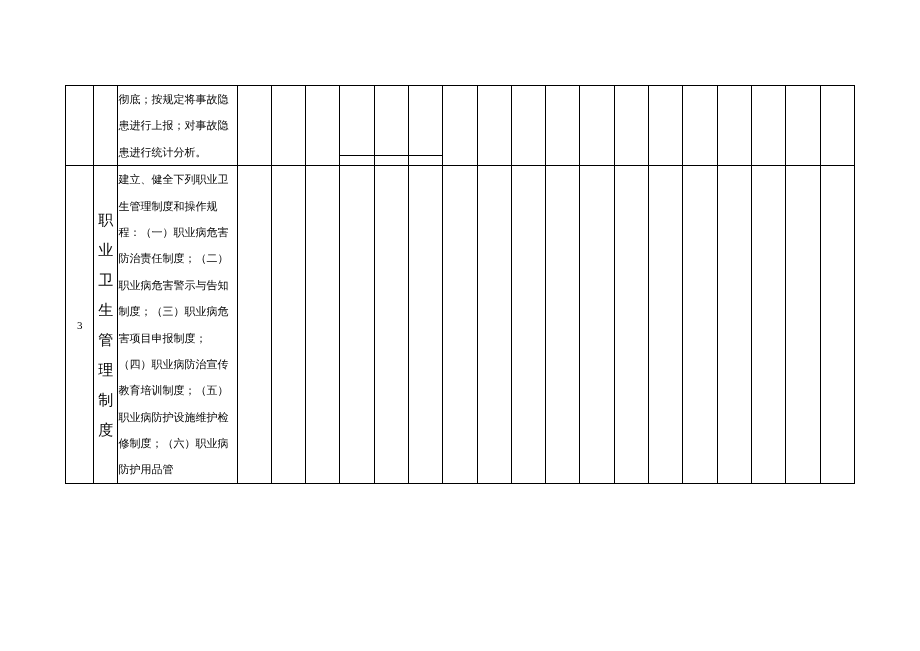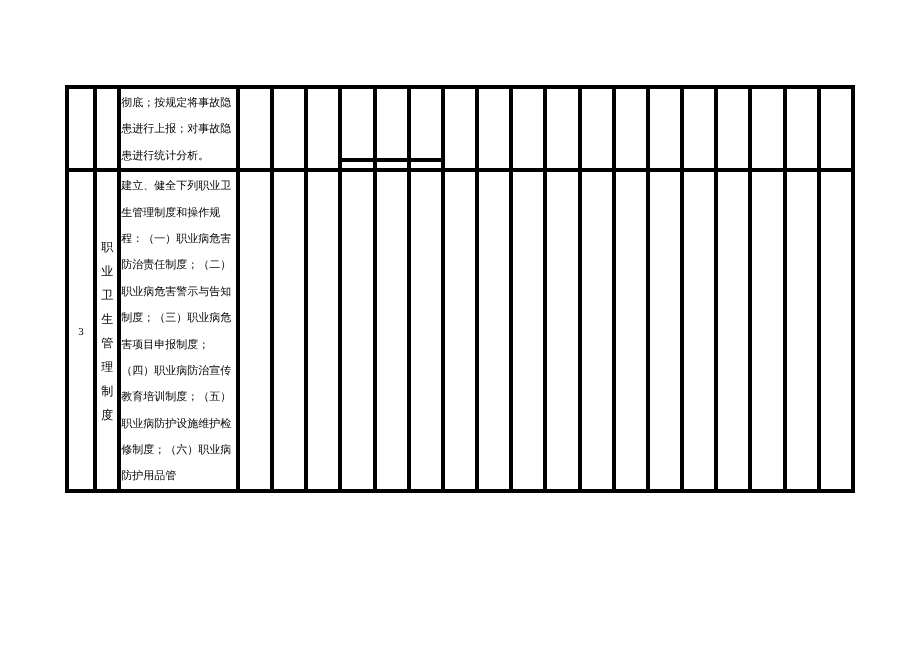--- a/index.html
+++ b/index.html
@@ -13,33 +13,33 @@
       padding: 85px 65px 40px 65px;
       width: 920px;
       height: 651px;
     }
     .table {
       border-collapse: collapse;
       width: 100%;
       table-layout: fixed;
     }
     .table td {
-      border: 4px solid #000000;
+      border: 1px solid #000000;
       vertical-align: middle;
       padding: 0;
     }
     .col-num {
       width: 28px;
       text-align: center;
       font-size: 11px;
     }
     .col-category {
       width: 24px;
       text-align: center;
-      font-size: 12px;
+      font-size: 15px;
       padding: 4px 2px;
     }
     .col-desc {
       width: 118px;
       font-size: 11px;
       padding: 8px 6px;
       line-height: 2.4;
       text-align: left;
     }
     .col-narrow {

